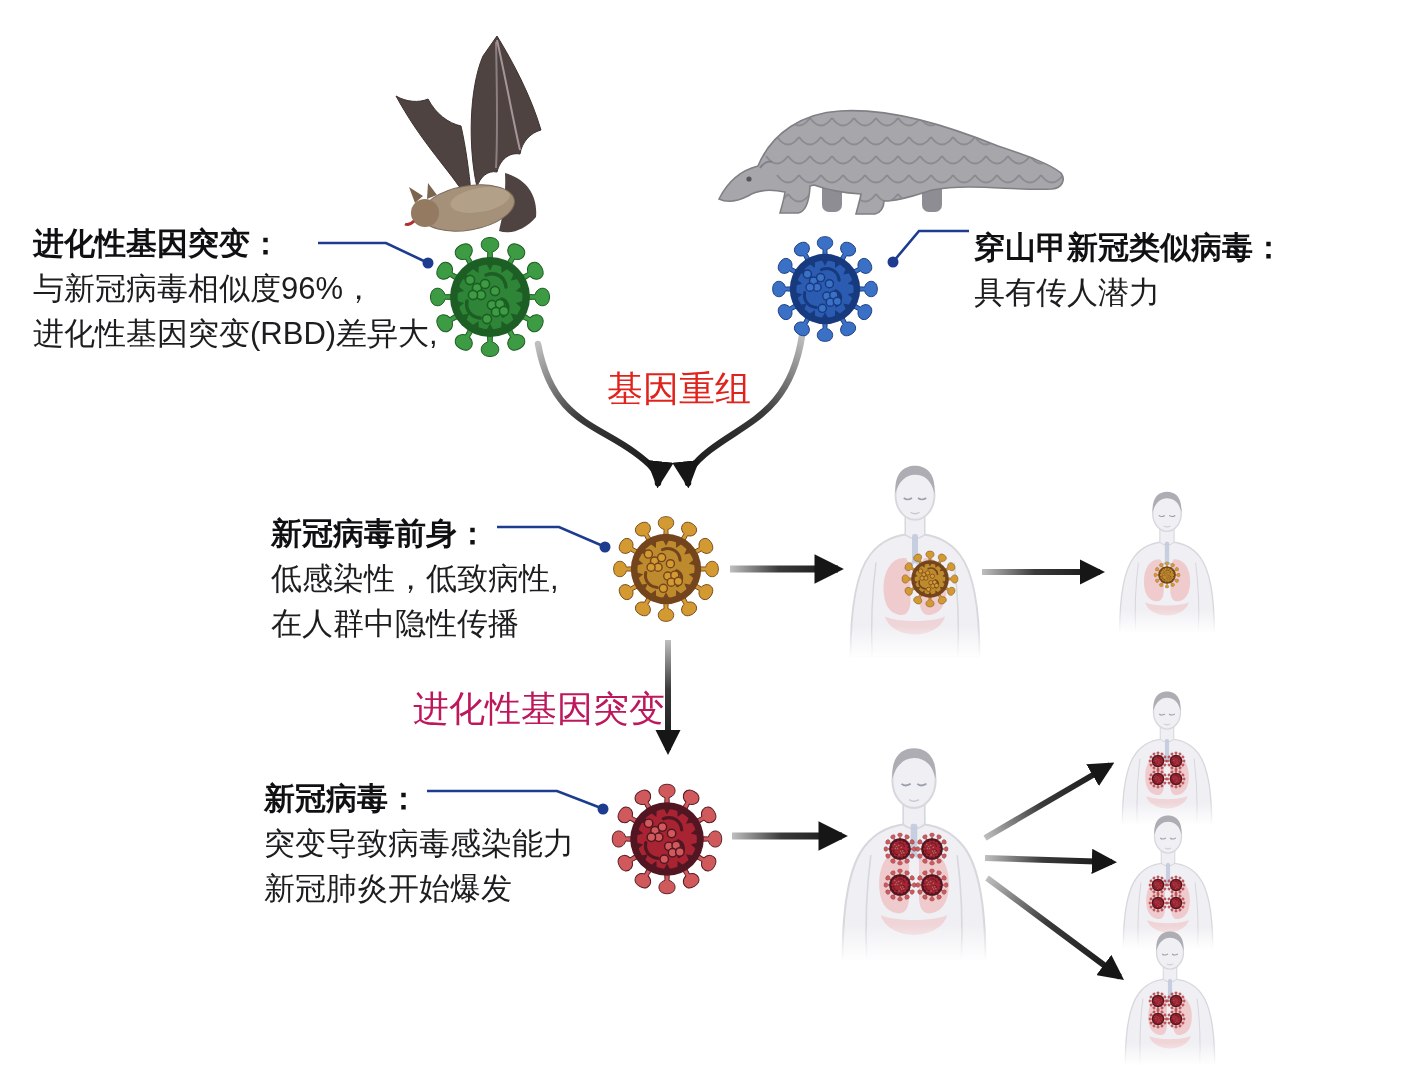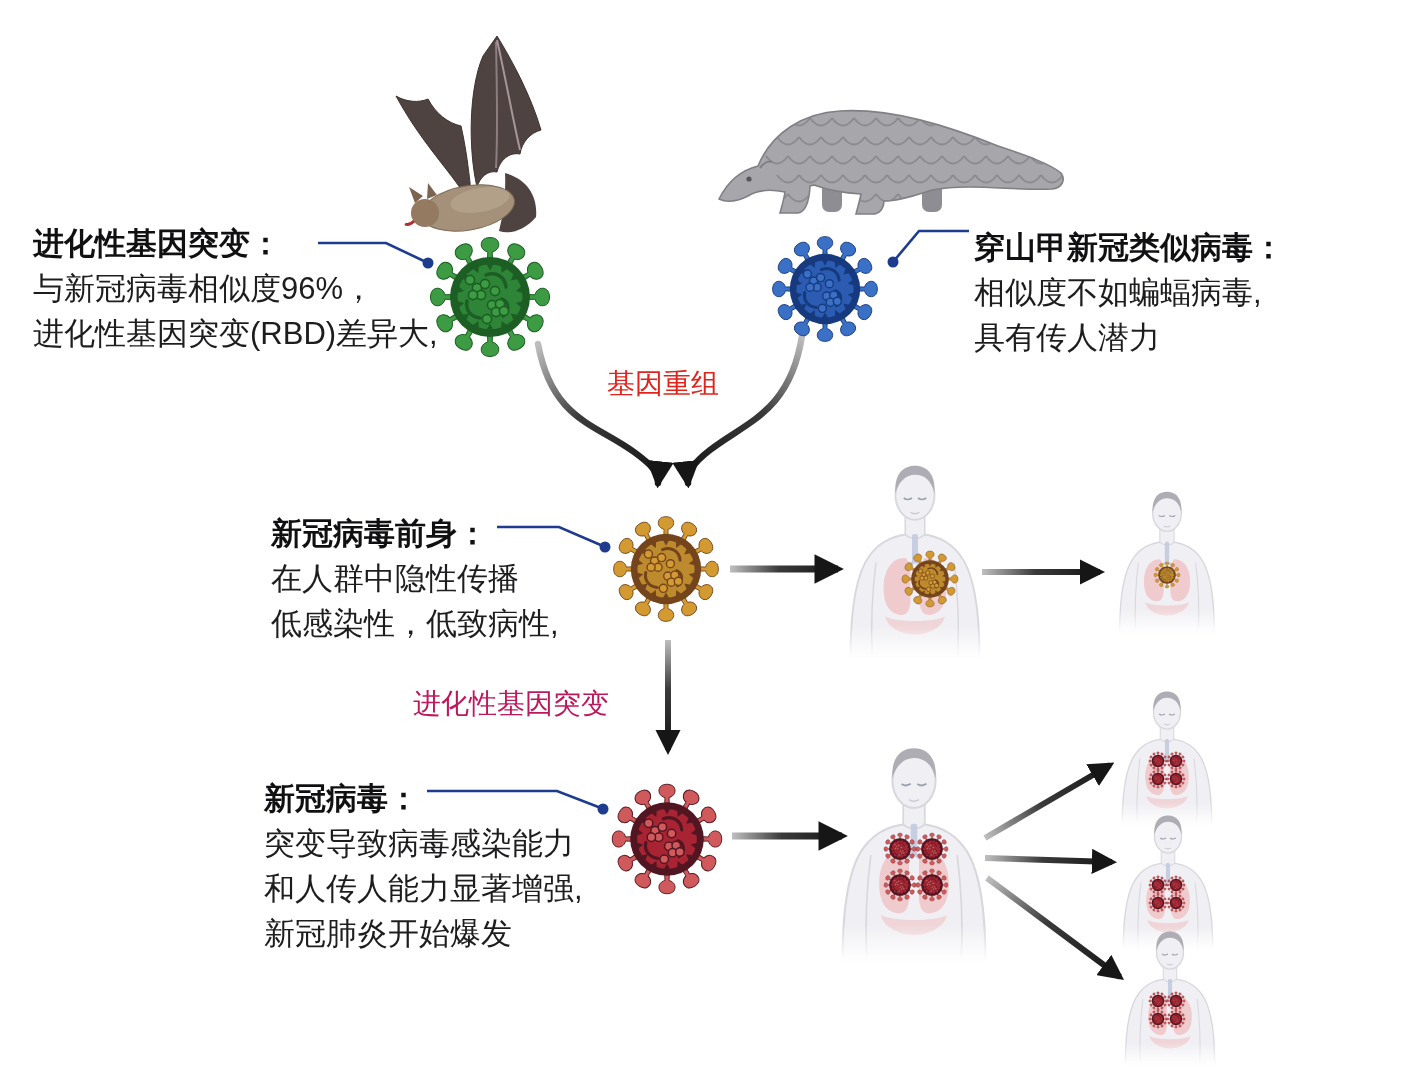--- a/index.html
+++ b/index.html
@@ -1,21 +1,21 @@
 <!DOCTYPE html>
 <html><head>
 <meta charset="utf-8">
 <style>
   html,body{margin:0;padding:0;background:#fff;}
   .stage{position:relative;width:1404px;height:1080px;background:#fff;overflow:hidden;
          font-family:"Liberation Sans","DejaVu Sans",sans-serif;}
   #scene{position:absolute;left:0;top:0;}
   .tb{position:absolute;color:#1d1d1f;font-size:31px;line-height:45px;white-space:nowrap;}
   .tb .t{font-weight:700;color:#101012;}
-  .tag{position:absolute;font-size:28px;font-weight:500;white-space:nowrap;}
+  .tag{position:absolute;font-size:36px;font-weight:500;white-space:nowrap;}
 </style>
 </head>
 <body>
 
 <div class="stage">
 
   <svg id="scene" width="1404" height="1080" viewBox="0 0 1404 1080">
       <defs>
         <marker id="ah" viewBox="0 0 10 10" refX="8" refY="5" markerWidth="4.2" markerHeight="4.2" orient="auto">
           <path d="M0,0 L10,5 L0,10 Z" fill="#161616"></path>
@@ -1246,34 +1246,32 @@
     </svg>
 
   <div class="tb" style="left:33px;top:221px">
     <div class="t">进化性基因突变：</div>
     <div>与新冠病毒相似度96%，</div>
     <div>进化性基因突变(RBD)差异大,</div>
   </div>
 
   <div class="tb" style="left:974px;top:225px">
     <div class="t">穿山甲新冠类似病毒：</div>
-    <div>相似度不如蝙蝠病毒,</div>
     <div>具有传人潜力</div>
   </div>
 
   <div class="tb" style="left:271px;top:511px">
     <div class="t">新冠病毒前身：</div>
+    <div>低感染性，低致病性,</div>
     <div>在人群中隐性传播</div>
-    <div>低感染性，低致病性,</div>
   </div>
 
   <div class="tb" style="left:264px;top:776px">
     <div class="t">新冠病毒：</div>
     <div>突变导致病毒感染能力</div>
-    <div>和人传人能力显著增强,</div>
     <div>新冠肺炎开始爆发</div>
   </div>
 
   <div class="tag" style="left: 607px; top: 365px; color: rgb(224, 36, 29);">基因重组</div>
 
   <div class="tag" style="left: 413px; top: 685px; color: #be185d;">进化性基因突变</div>
 
 </div>
 
 </body></html>

